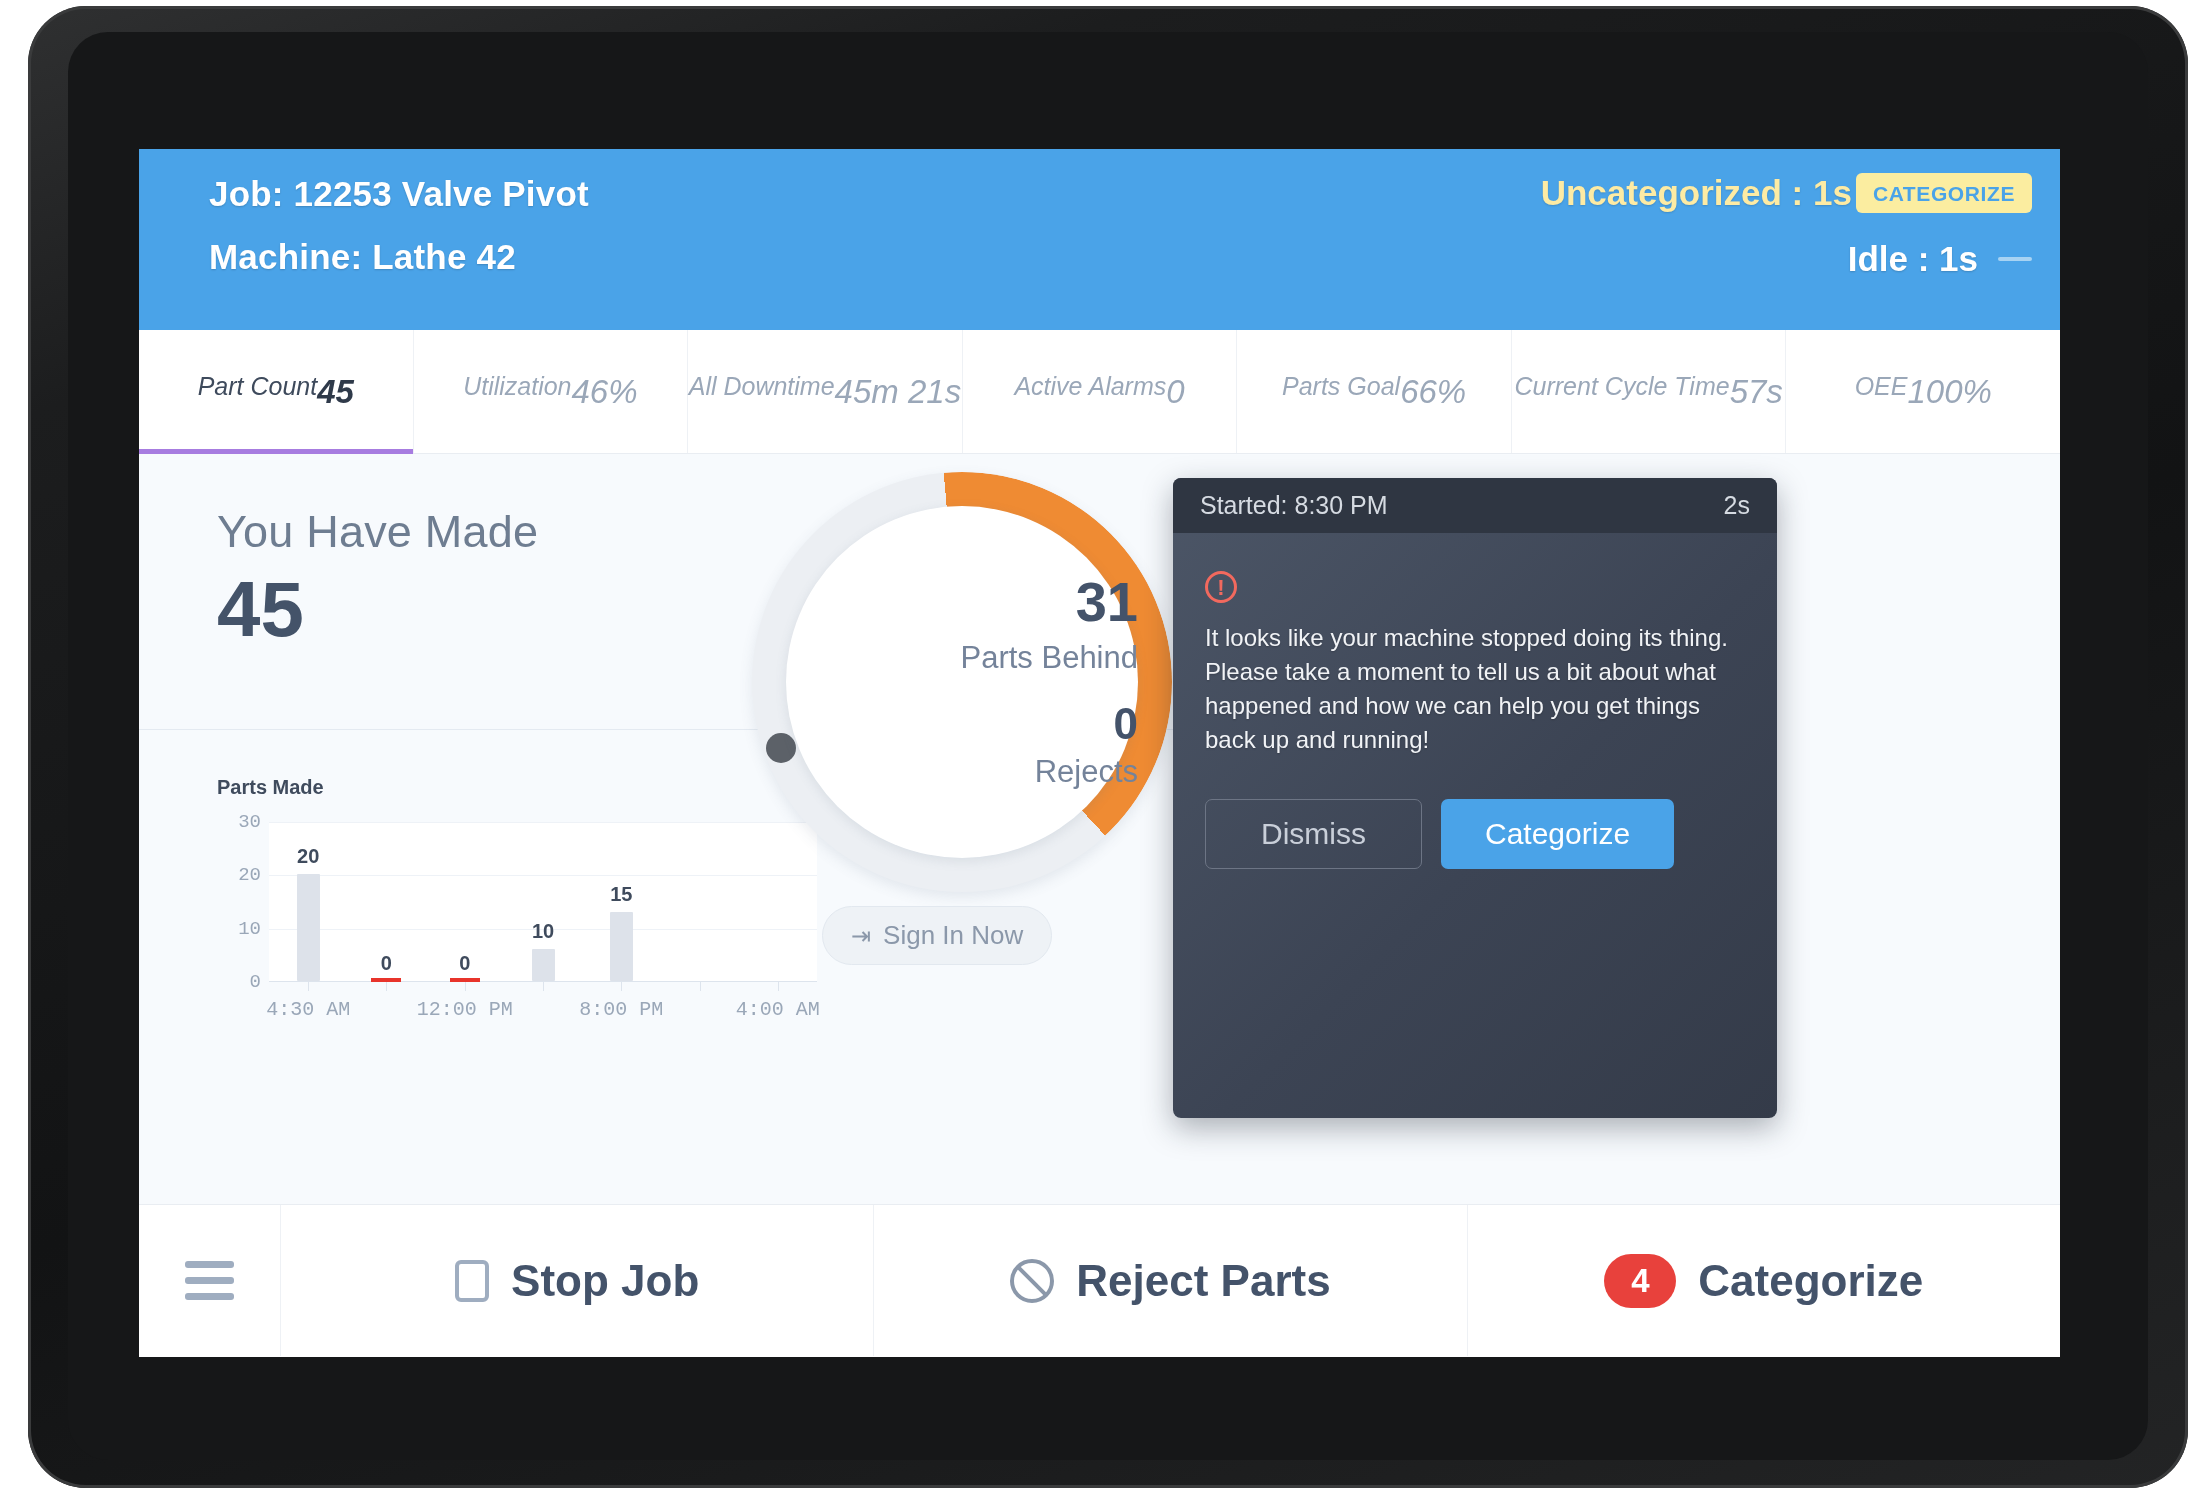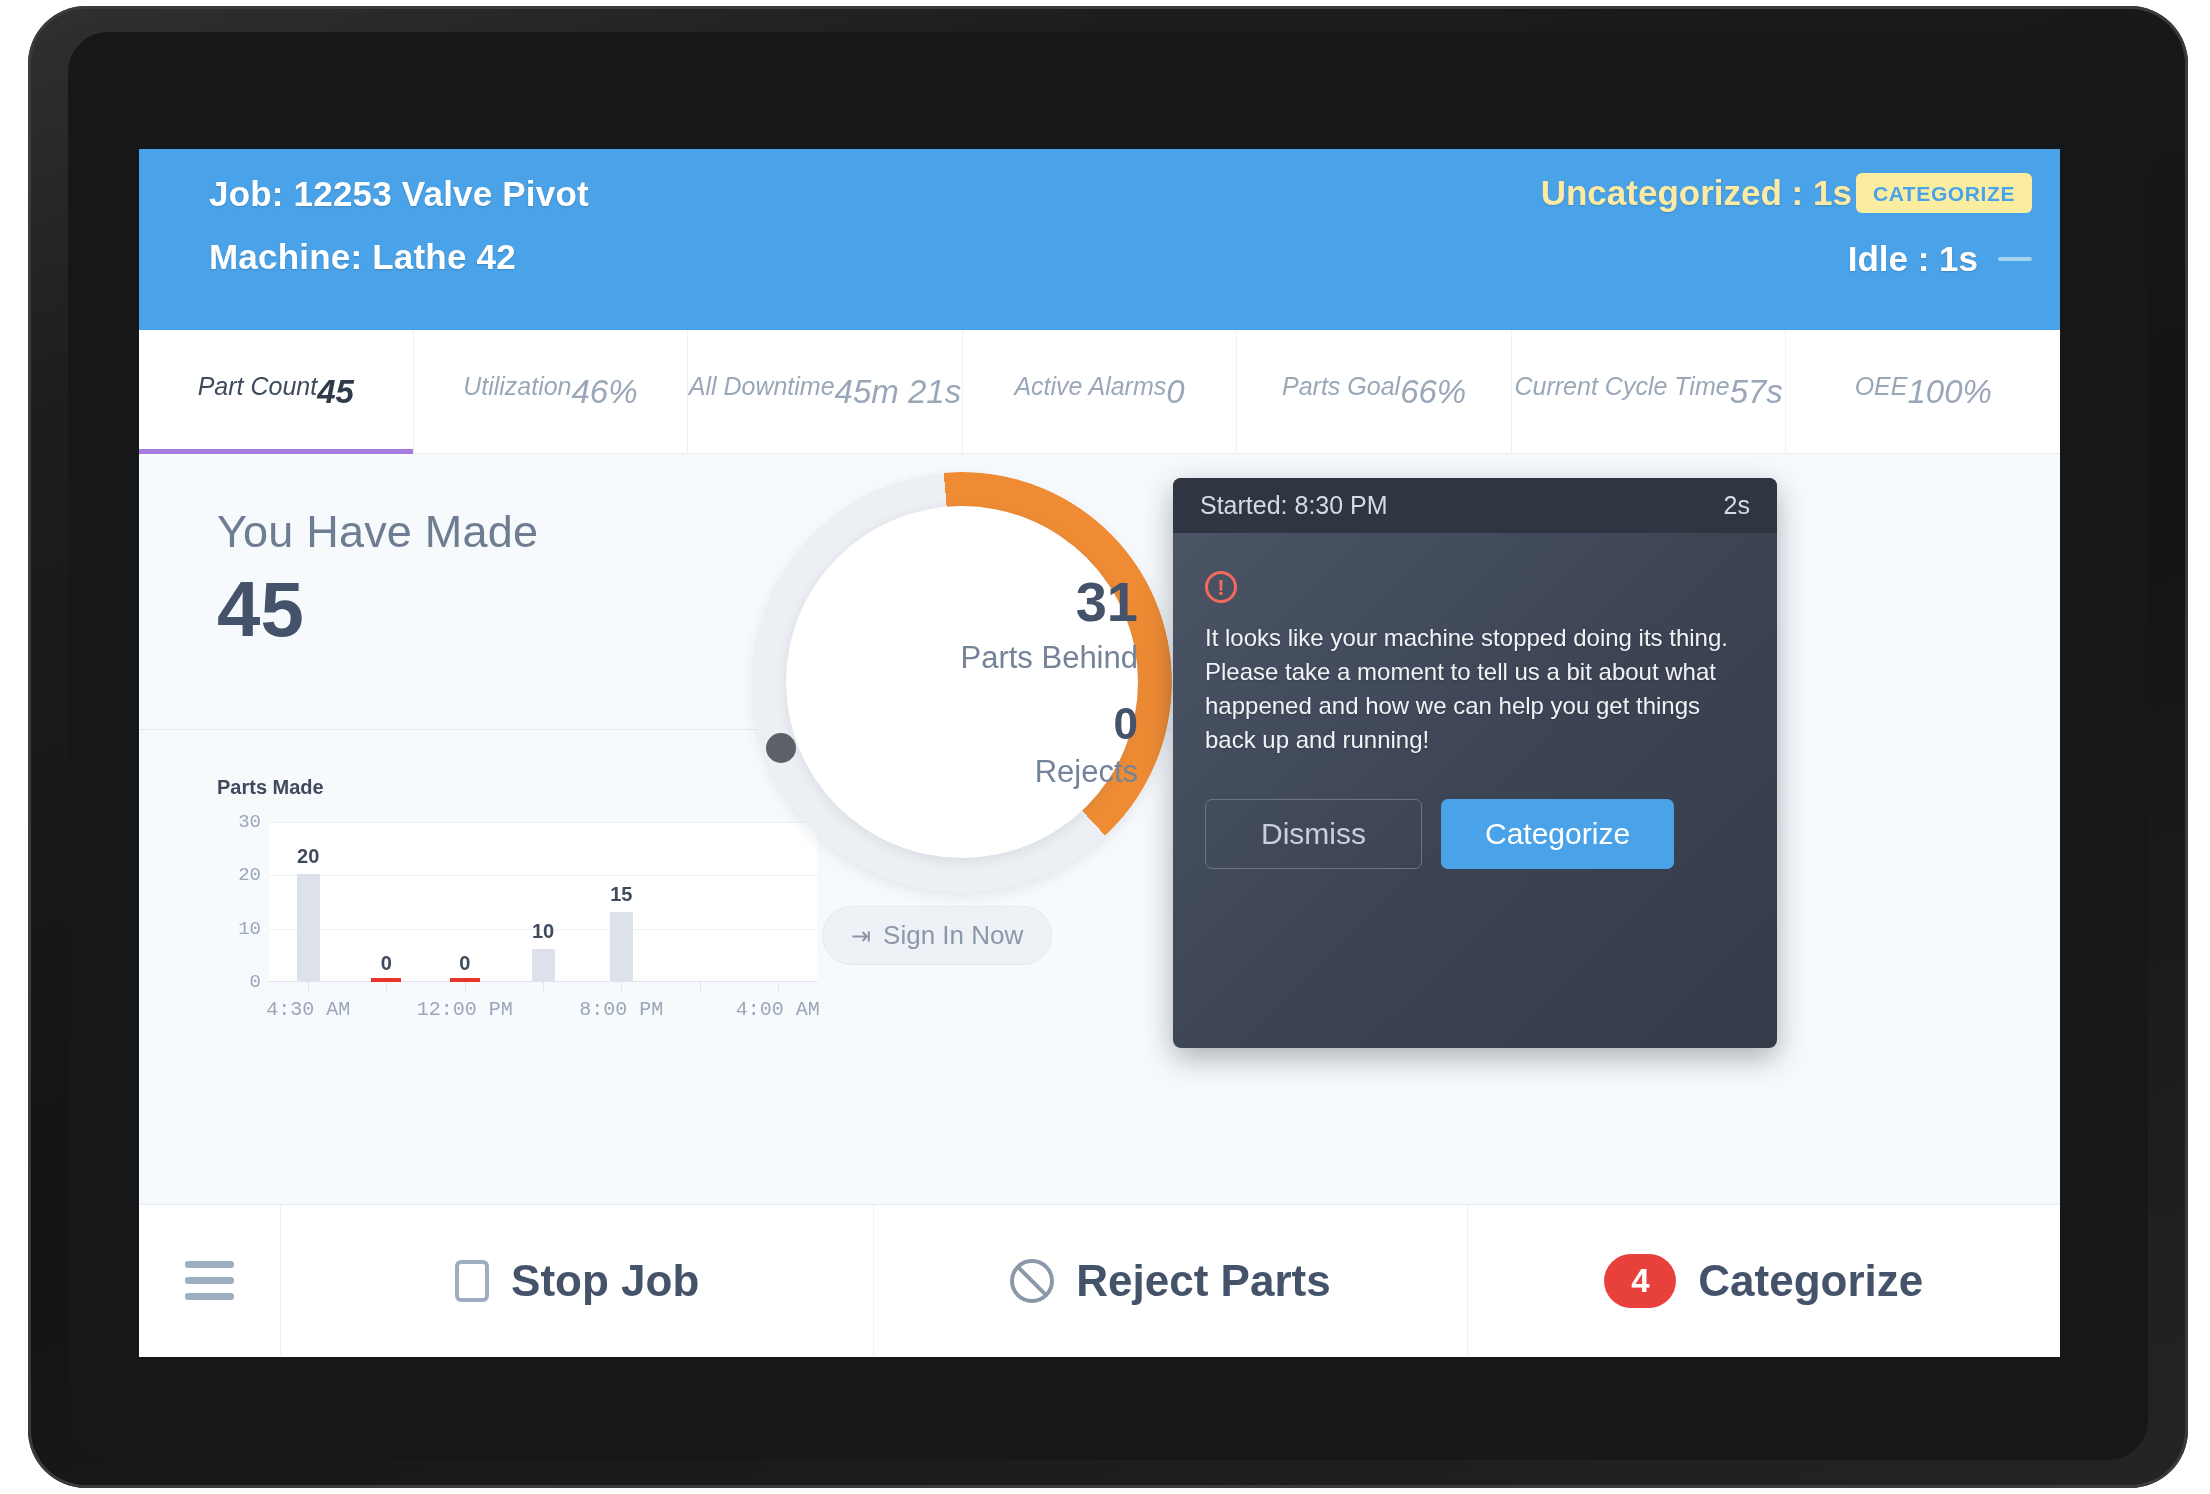--- a/index.html
+++ b/index.html
@@ -200,21 +200,21 @@
     padding: 13px 28px;
     border-radius: 30px;
     background: #eef2f6; border: 1px solid #e2e8ef;
     color: #8b98aa; font-size: 26px;
   }
   #signin-icon { font-size: 24px; }
 
   
   #downtime-modal {
     position: absolute; left: 1034px; top: 24px;
-    width: 604px; height: 570px;
+    width: 604px; height: 640px;
     border-radius: 8px;
     background: linear-gradient(135deg,#4c5667 0%,#3c4454 55%,#343b49 100%);
     box-shadow: 0 10px 30px rgba(25,35,50,.35);
     overflow: hidden;
     color: #ffffff;
   }
   #modal-header {
     height: 55px; background: #2f3642;
     display: flex; align-items: center; justify-content: space-between;
     padding: 0 27px;

